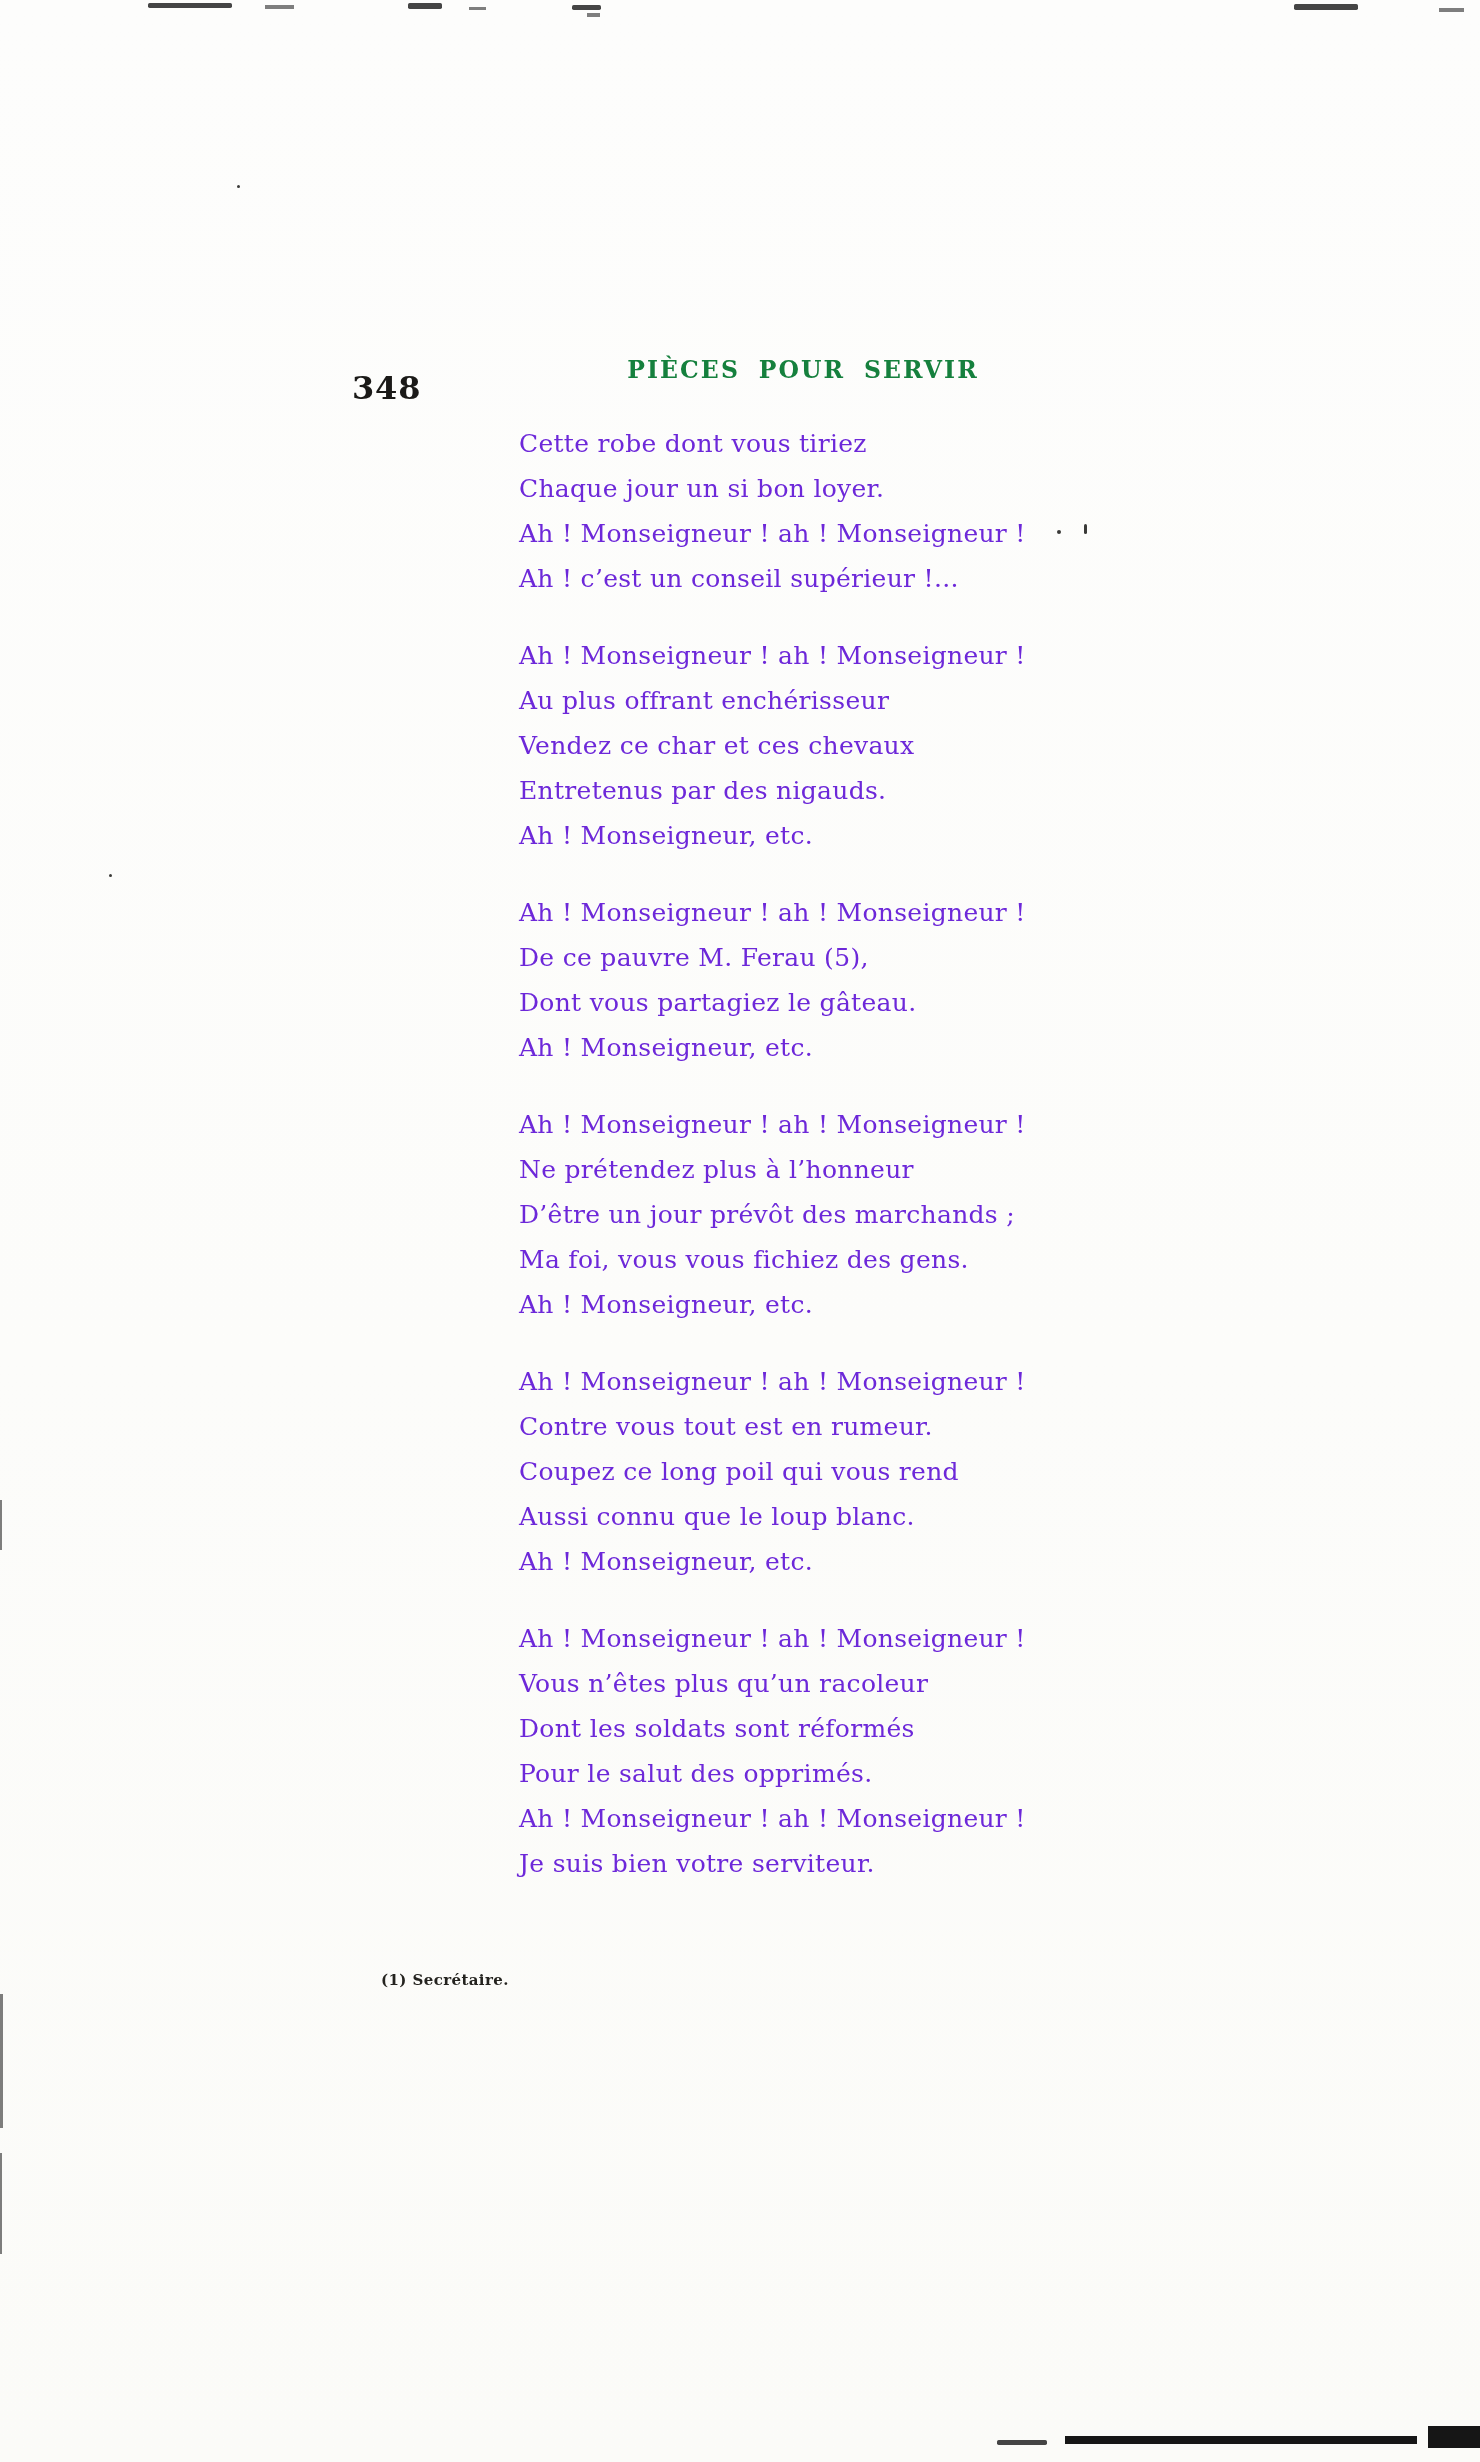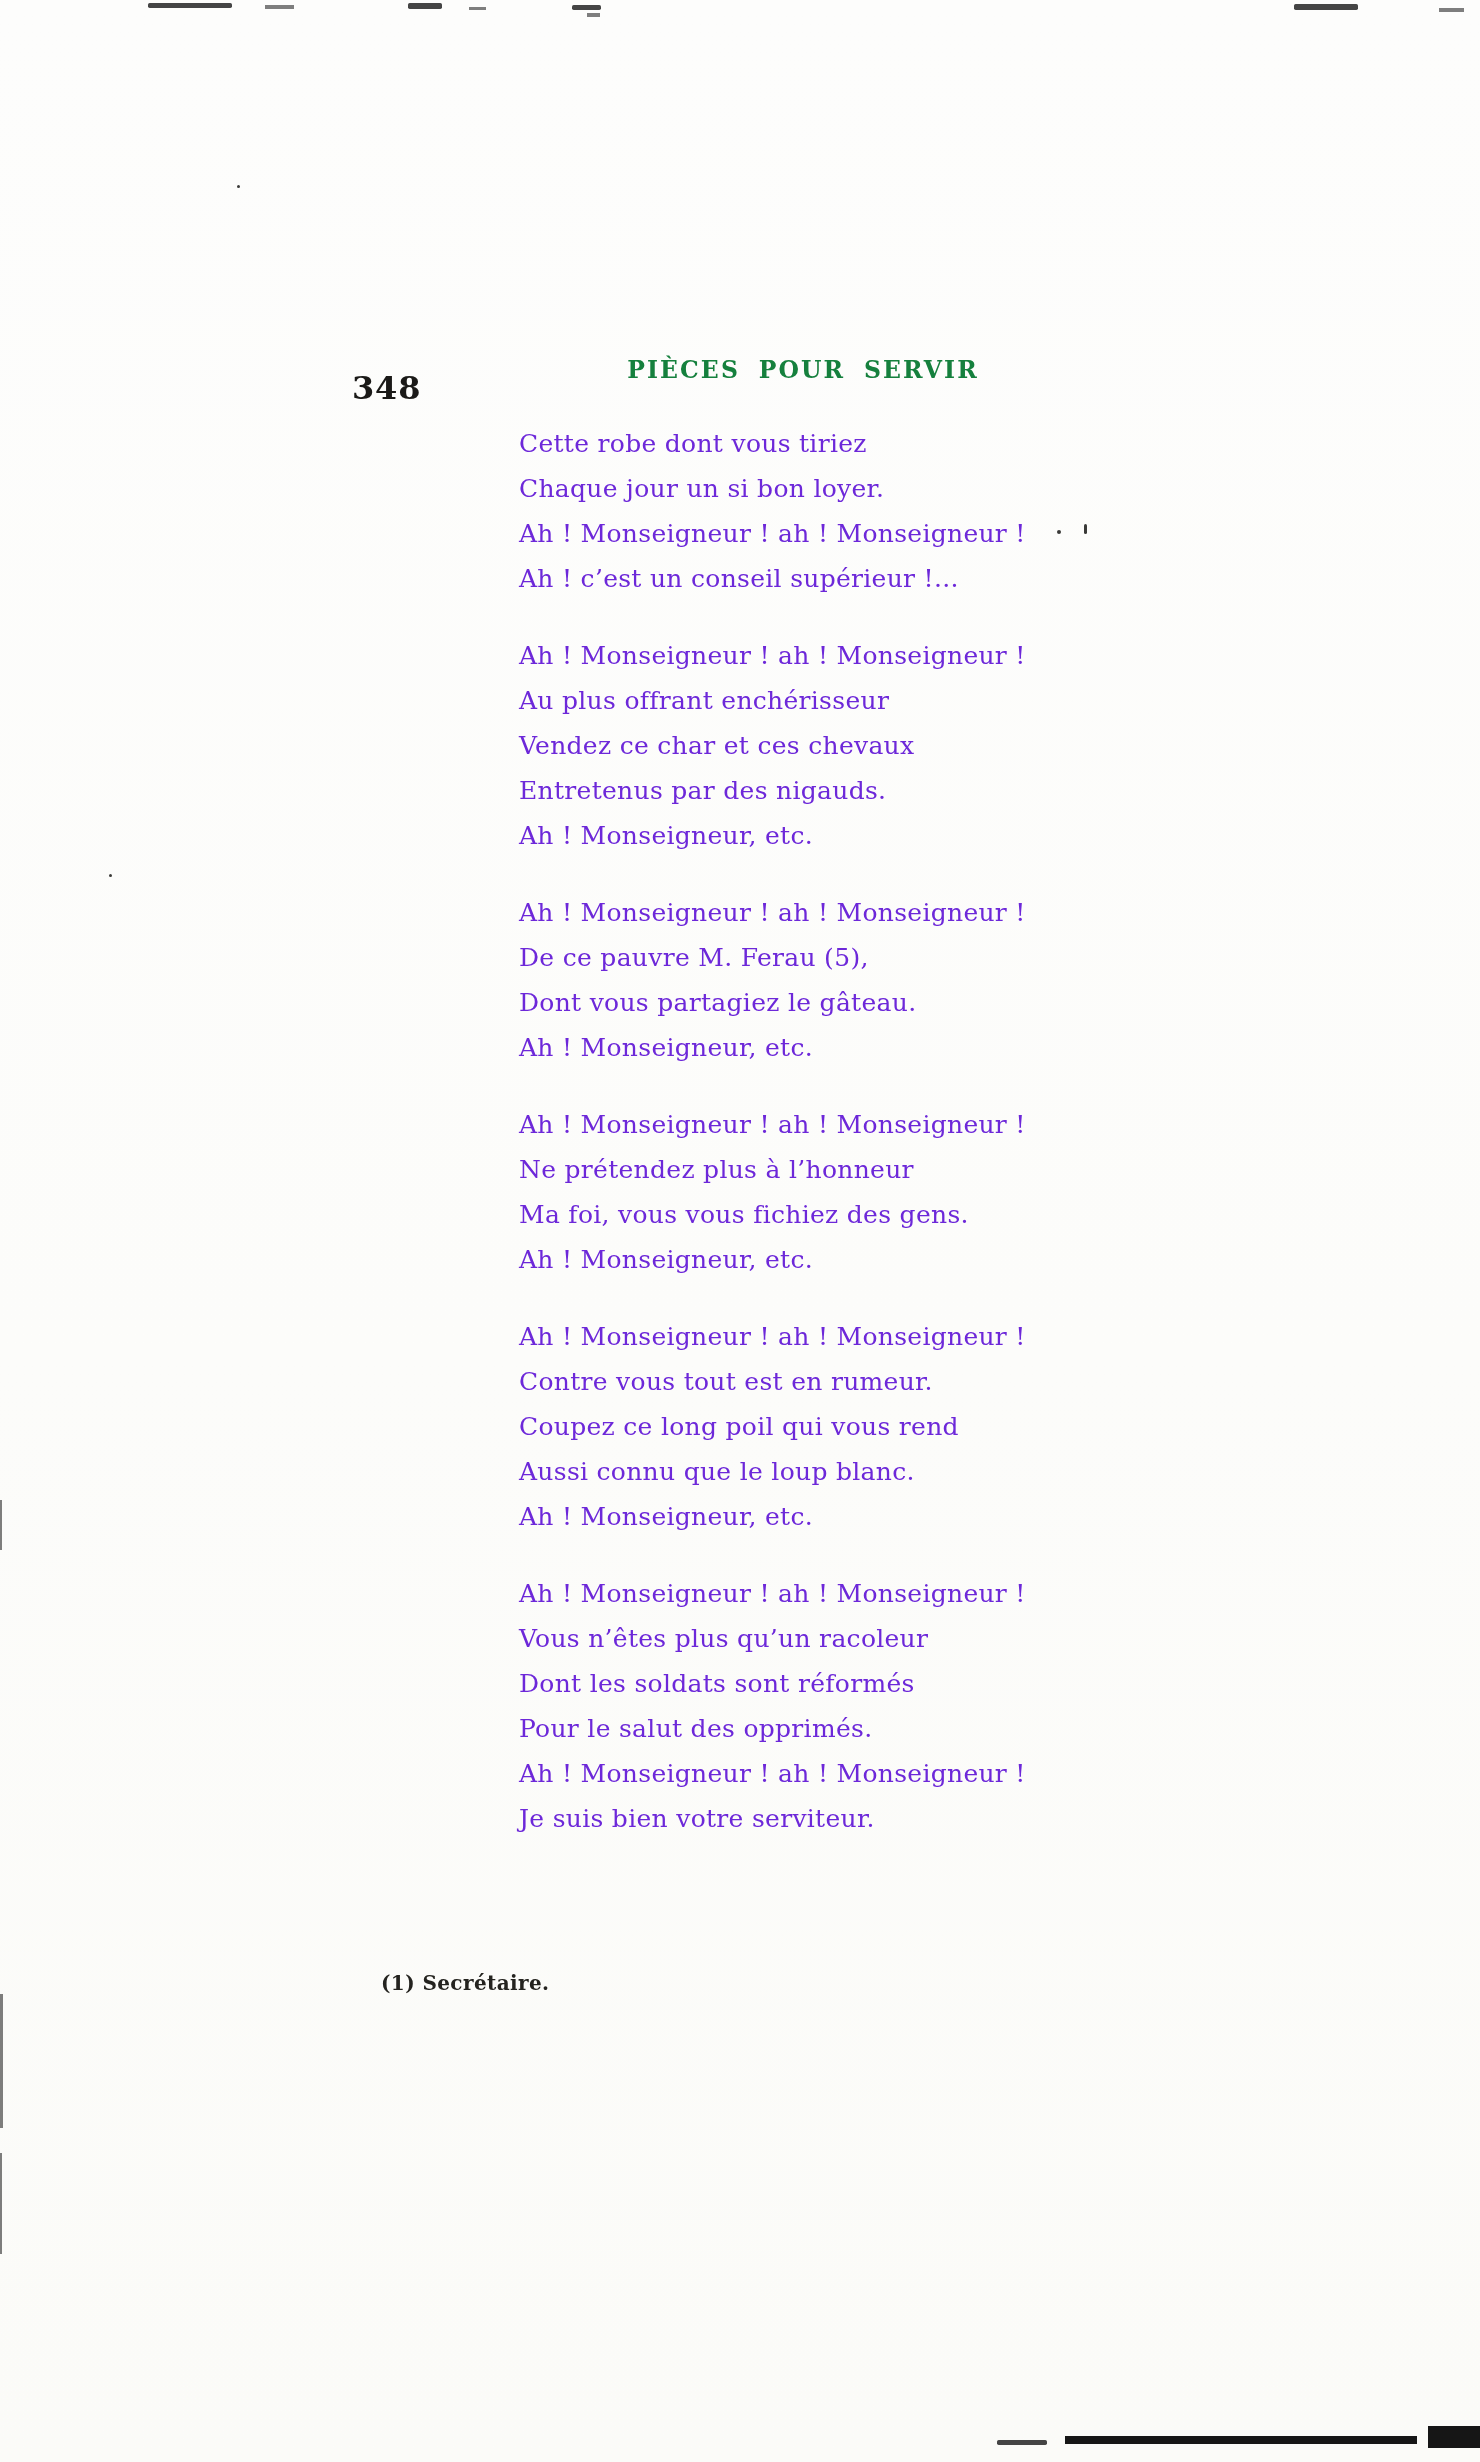--- a/index.html
+++ b/index.html
@@ -55,21 +55,21 @@
   .line {
     white-space: nowrap;
     letter-spacing: 0.3px;
   }
 
   
   .footnote {
     position: absolute;
     left: 381px;
     top: 1971px;
-    font-size: 20px;
+    font-size: 15px;
     font-weight: 600;
     letter-spacing: 0.4px;
     color: #24231f;
   }
 
   
   .artifact {
     position: absolute;
     background: #161616;
   }
@@ -108,20 +108,21 @@
   <div class="stanza">
     <div class="line">Ah ! Monseigneur ! ah !  Monseigneur !</div>
     <div class="line">De ce pauvre M.  Ferau (5),</div>
     <div class="line">Dont vous partagiez le gâteau.</div>
     <div class="line">Ah !  Monseigneur, etc.</div>
   </div>
 
   <div class="stanza">
     <div class="line">Ah ! Monseigneur ! ah ! Monseigneur !</div>
     <div class="line">Ne prétendez plus à l’honneur</div>
+    <div class="line">D’être un jour prévôt des marchands ;</div>
     <div class="line">Ma foi, vous vous fichiez des gens.</div>
     <div class="line">Ah ! Monseigneur, etc.</div>
   </div>
 
   <div class="stanza">
     <div class="line">Ah ! Monseigneur ! ah !  Monseigneur !</div>
     <div class="line">Contre vous tout est en rumeur.</div>
     <div class="line">Coupez ce long poil qui vous rend</div>
     <div class="line">Aussi connu que le loup blanc.</div>
     <div class="line">Ah !  Monseigneur, etc.</div>

